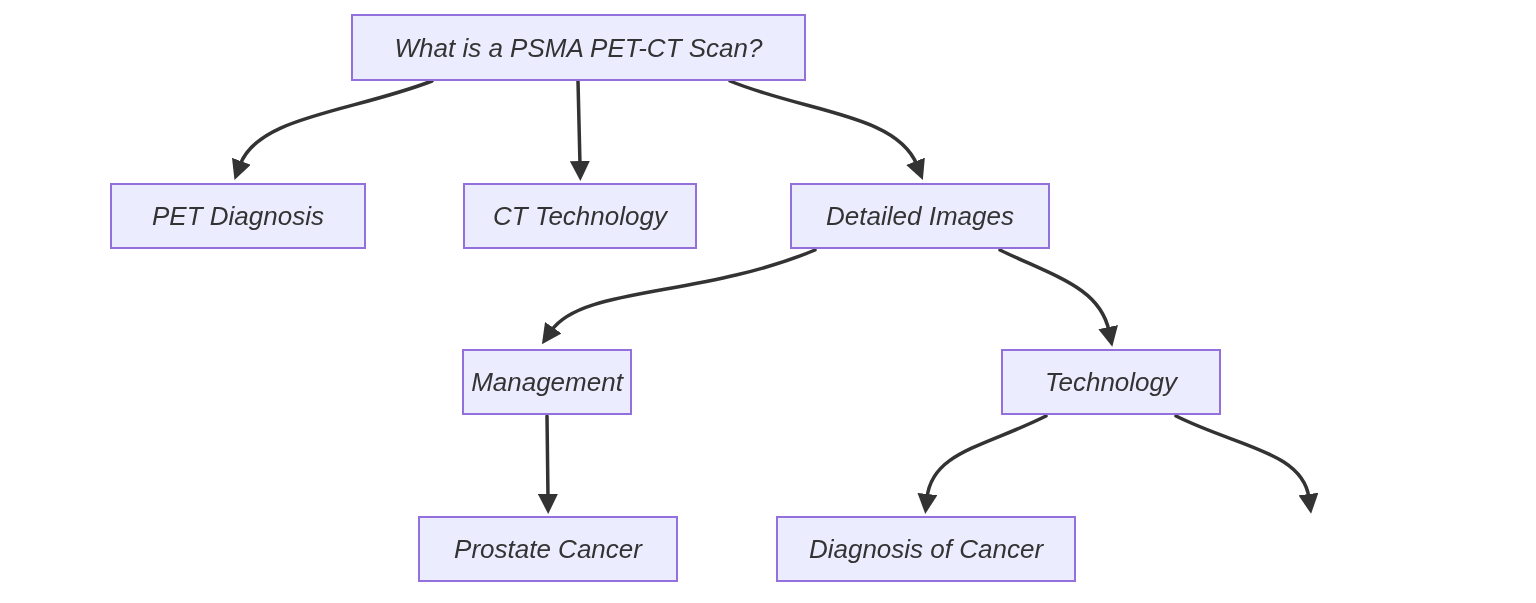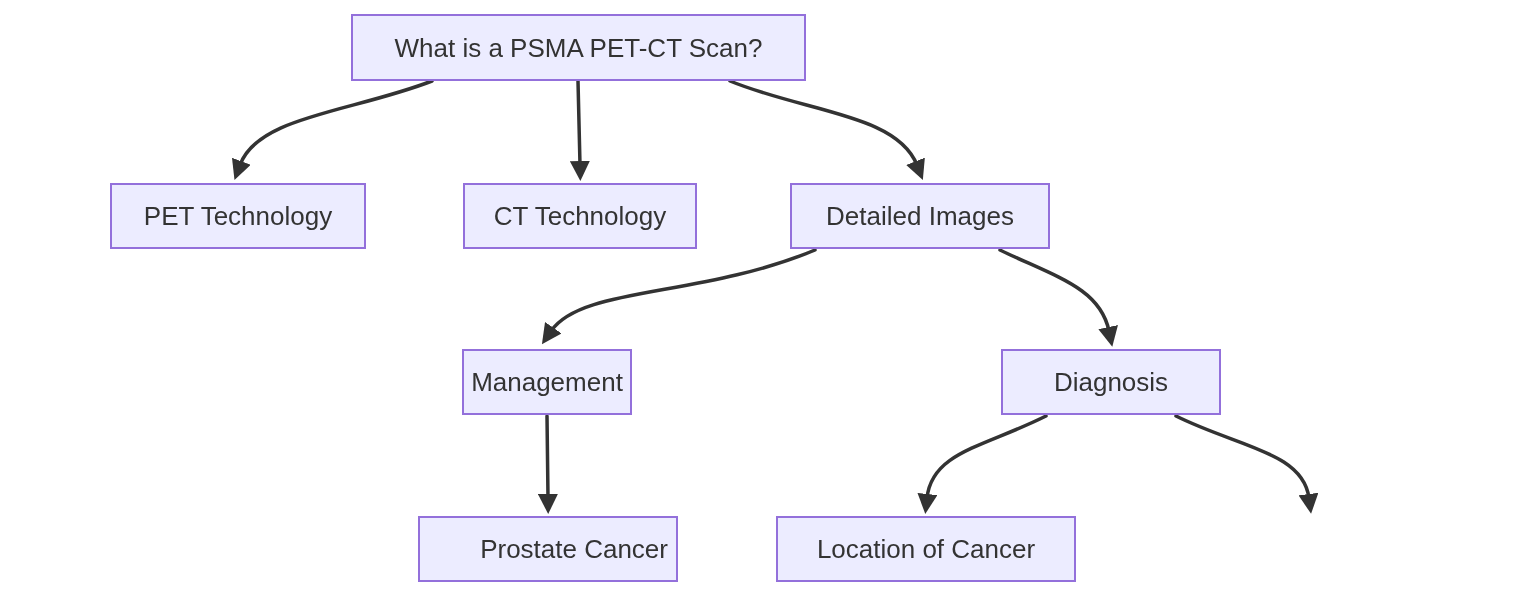--- a/index.html
+++ b/index.html
@@ -7,20 +7,21 @@
     padding: 0;
     background: #ffffff;
     font-family: "Liberation Sans", sans-serif;
   }
   .canvas {
     position: relative;
     width: 1536px;
     height: 603px;
     background: #ffffff;
     overflow: hidden;
+    font-style: italic;
   }
   .edge-layer {
     position: absolute;
     left: 0;
     top: 0;
     width: 1536px;
     height: 603px;
   }
   .edge {
     fill: none;
@@ -65,41 +66,41 @@
     <path class="edge" d="M 547 416 L 548 498" marker-end="url(#arrowhead)"></path>
     <path class="edge" d="M 1046 416 C 984 447, 932 452, 927 498" marker-end="url(#arrowhead)"></path>
     <path class="edge" d="M 1176 416 C 1238 447, 1303 452, 1309 498" marker-end="url(#arrowhead)"></path>
   </svg>
 
   <div class="node" style="left:351px; top:14px; width:455px; height:67px;">
     <span>What is a PSMA PET-CT Scan?</span>
   </div>
 
   <div class="node" style="left:110px; top:183px; width:256px; height:66px;">
-    <span>PET Technology</span>
+    <span>PET Diagnosis</span>
   </div>
 
   <div class="node" style="left:790px; top:183px; width:260px; height:66px;">
     <span>Detailed Images</span>
   </div>
 
   <div class="node" style="left:463px; top:183px; width:234px; height:66px;">
     <span>CT Technology</span>
   </div>
 
   <div class="node" style="left:462px; top:349px; width:170px; height:66px;">
     <span>Management</span>
   </div>
 
   <div class="node" style="left:1001px; top:349px; width:220px; height:66px;">
-    <span>Diagnosis</span>
+    <span>Technology</span>
   </div>
 
-  <div class="node" style="left:418px; top:516px; width:260px; height:66px;justify-content:flex-end;">
+  <div class="node" style="left:418px; top:516px; width:260px; height:66px;">
     <span>Prostate Cancer</span>
   </div>
 
   <div class="node" style="left:776px; top:516px; width:300px; height:66px;">
-    <span>Location of Cancer</span>
+    <span>Diagnosis of Cancer</span>
   </div>
 
 
 </div>
 
 </body></html>

